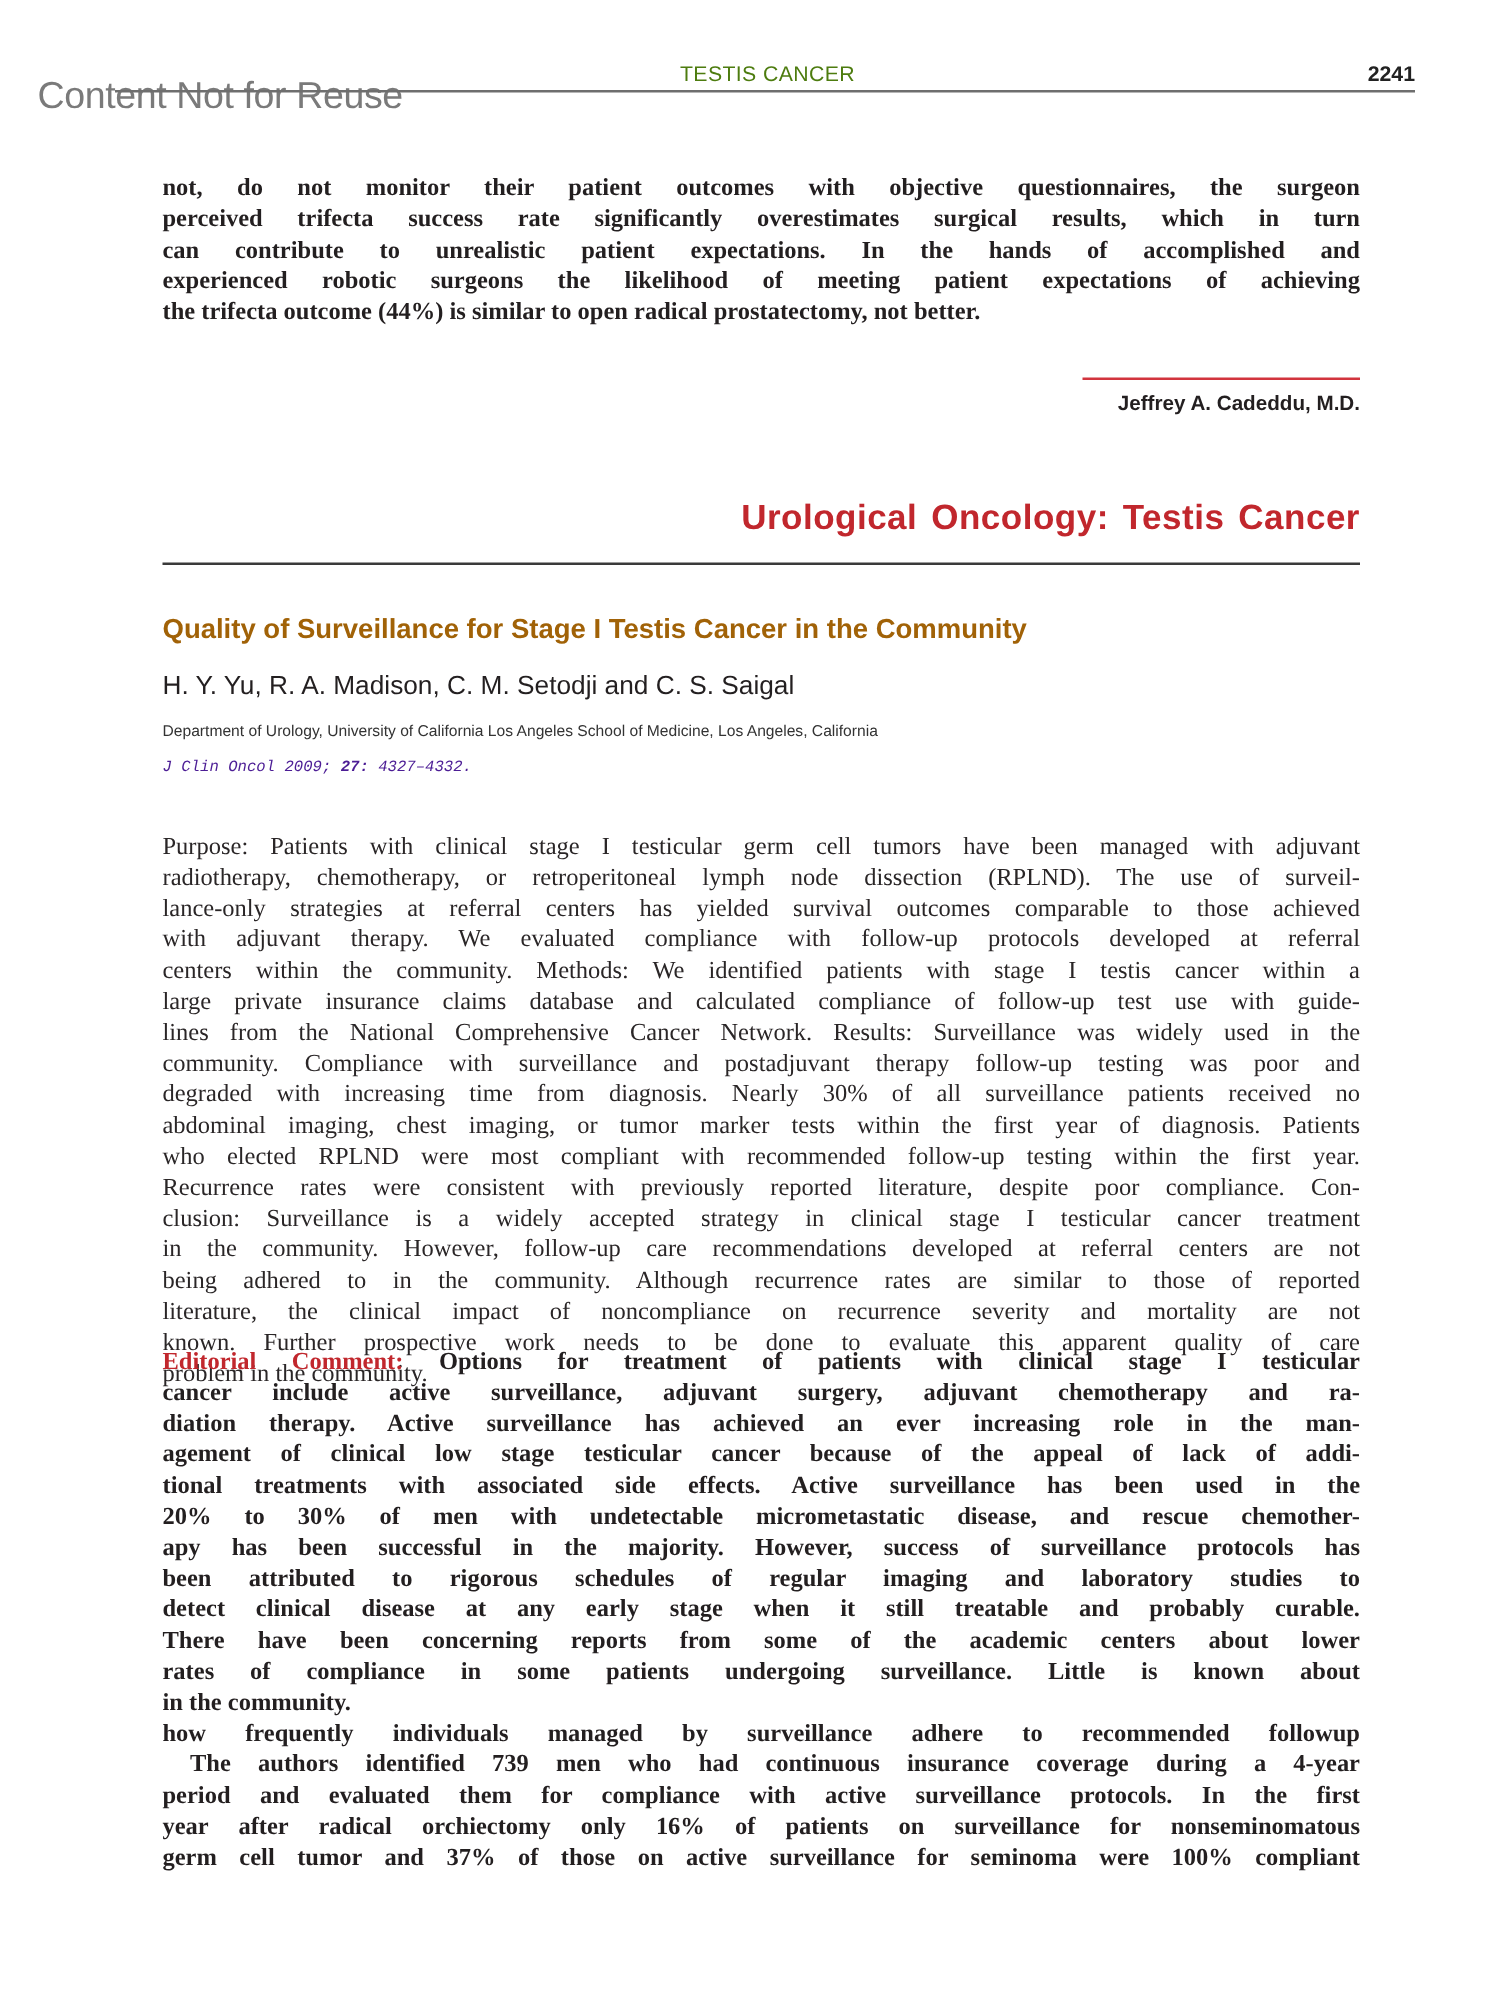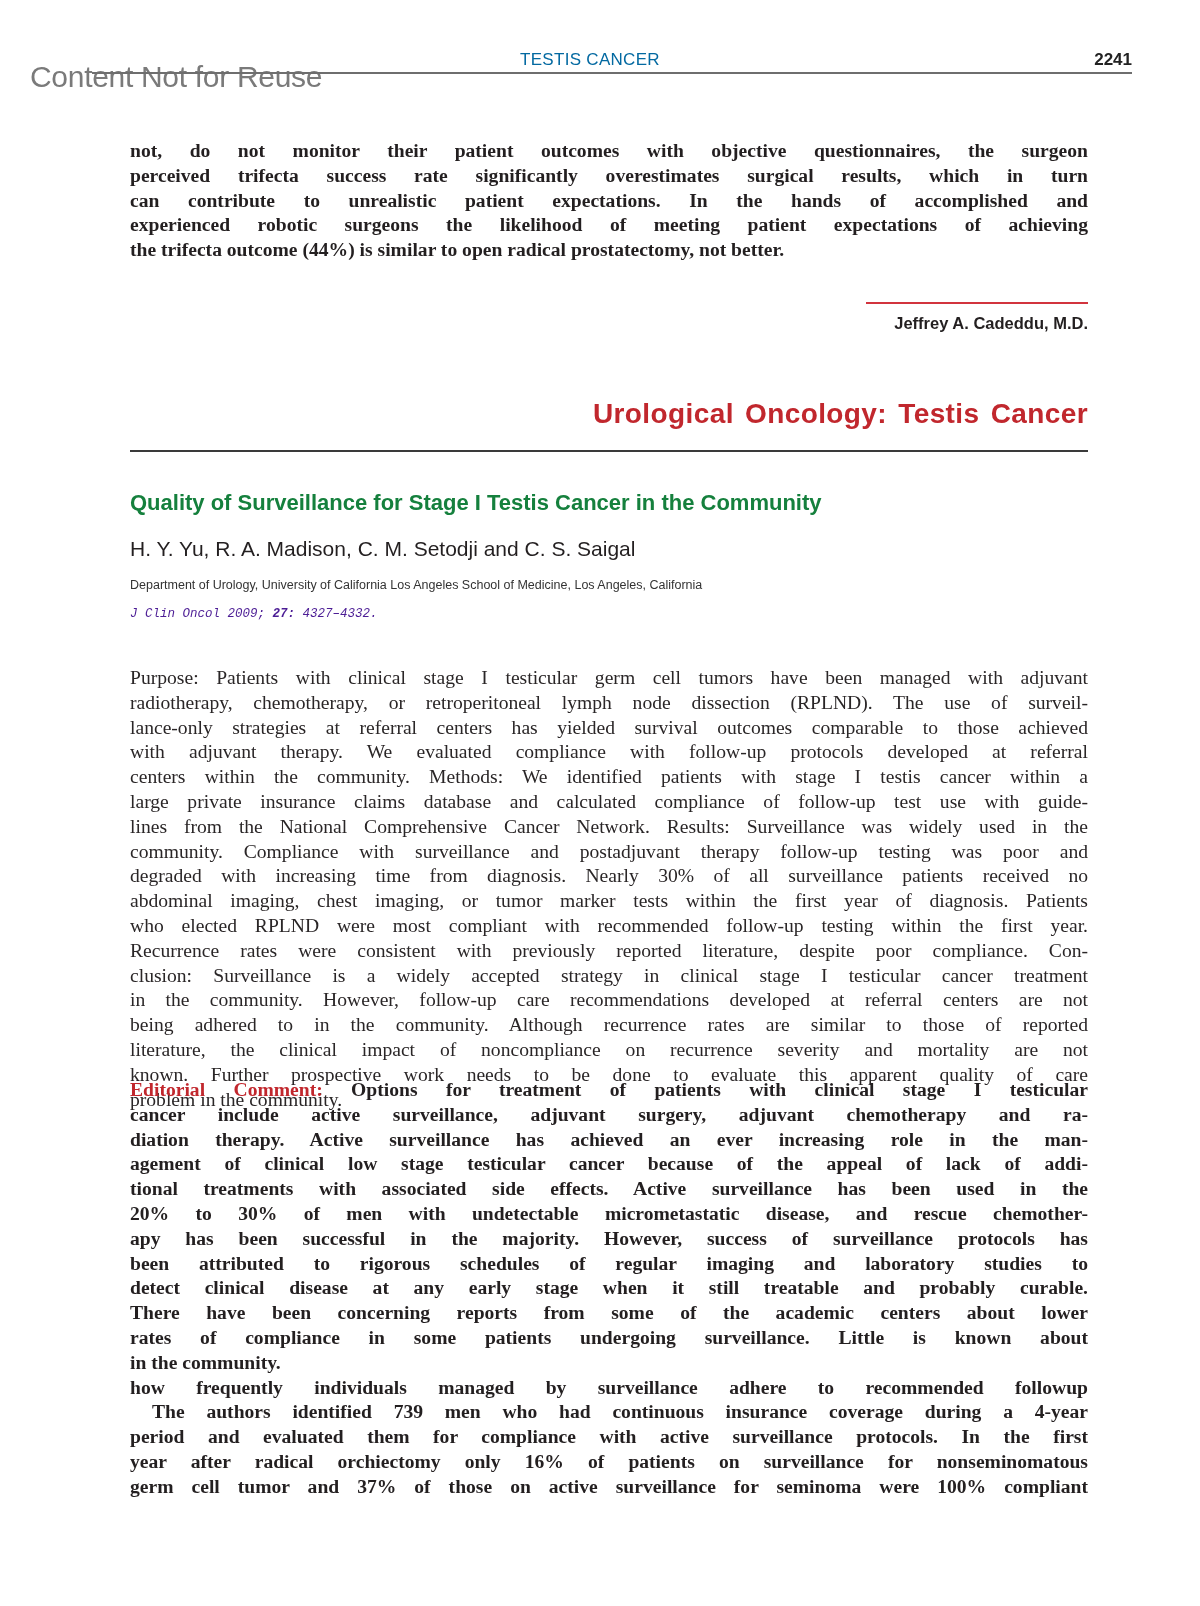--- a/index.html
+++ b/index.html
@@ -1,34 +1,34 @@
 <!DOCTYPE html>
 <html><head>
 <meta charset="utf-8">
 <style>
   html, body { margin: 0; padding: 0; background: #ffffff; }
   body { width: 1200px; height: 1606px; position: relative; overflow: hidden; color: #231f20; }
   .watermark { position: absolute; left: 30px; top: 30px; font-family: "Liberation Sans", sans-serif; font-size: 30px; color: #7a7a7a; letter-spacing: -0.3px; margin-top: 30px; }
-  .running-head { position: absolute; left: 520px; top: 50px; font-family: "Liberation Sans", sans-serif; font-size: 17px; color: #0369a1; letter-spacing: 0.3px; }
+  .running-head { position: absolute; left: 544px; top: 50px; font-family: "Liberation Sans", sans-serif; font-size: 17px; color: #4d7c0f; letter-spacing: 0.3px; }
   .page-num { position: absolute; right: 68px; top: 50px; font-family: "Liberation Sans", sans-serif; font-size: 17px; font-weight: bold; color: #222; }
   .head-rule { position: absolute; left: 92px; right: 68px; top: 72px; height: 2px; background: #6e6e6e; }
 
   .col { position: absolute; left: 130px; width: 958px; }
   .line { display: block; text-align: justify; text-align-last: justify; white-space: nowrap; overflow: visible; }
   .line.last { text-align-last: left; }
   .serif-bold { font-family: "Liberation Serif", serif; font-weight: bold; font-size: 19.6px; line-height: 24.8px; color: #231f20; }
   .serif { font-family: "Liberation Serif", serif; font-size: 19.6px; line-height: 24.8px; color: #2a2627; margin-top: 37px; }
 
   .sig-rule { position: absolute; left: 866px; width: 222px; top: 302px; height: 2px; background: #d2343e; }
   .signature { position: absolute; right: 112px; top: 314px; font-family: "Liberation Sans", sans-serif; font-weight: bold; font-size: 16.5px; color: #231f20; }
 
   .section-title { position: absolute; right: 112px; top: 398px; font-family: "Liberation Sans", sans-serif; font-weight: bold; font-size: 28px; color: #c1272d; letter-spacing: 0.4px; word-spacing: 3px; }
   .section-rule { position: absolute; left: 130px; width: 958px; top: 450px; height: 2px; background: #3a3a3a; }
 
-  .article-title { position: absolute; left: 130px; top: 490px; font-family: "Liberation Sans", sans-serif; font-weight: bold; font-size: 22px; color: #15803d; }
+  .article-title { position: absolute; left: 130px; top: 490px; font-family: "Liberation Sans", sans-serif; font-weight: bold; font-size: 22px; color: #a16207; }
   .authors { position: absolute; left: 130px; top: 537px; font-family: "Liberation Sans", sans-serif; font-size: 21px; color: #231f20; }
   .affiliation { position: absolute; left: 130px; top: 578px; font-family: "Liberation Sans", sans-serif; font-size: 12.5px; color: #333; }
   .citation { position: absolute; left: 130px; top: 607px; font-family: Liberation Mono, monospace; font-style: italic; font-size: 12.5px; color: #4c1d95; }
   .citation b { font-style: italic; }
 
   .comment-label { color: #c1272d; }
   .indent { padding-left: 22px; }
 </style>
 </head>
 <body>

